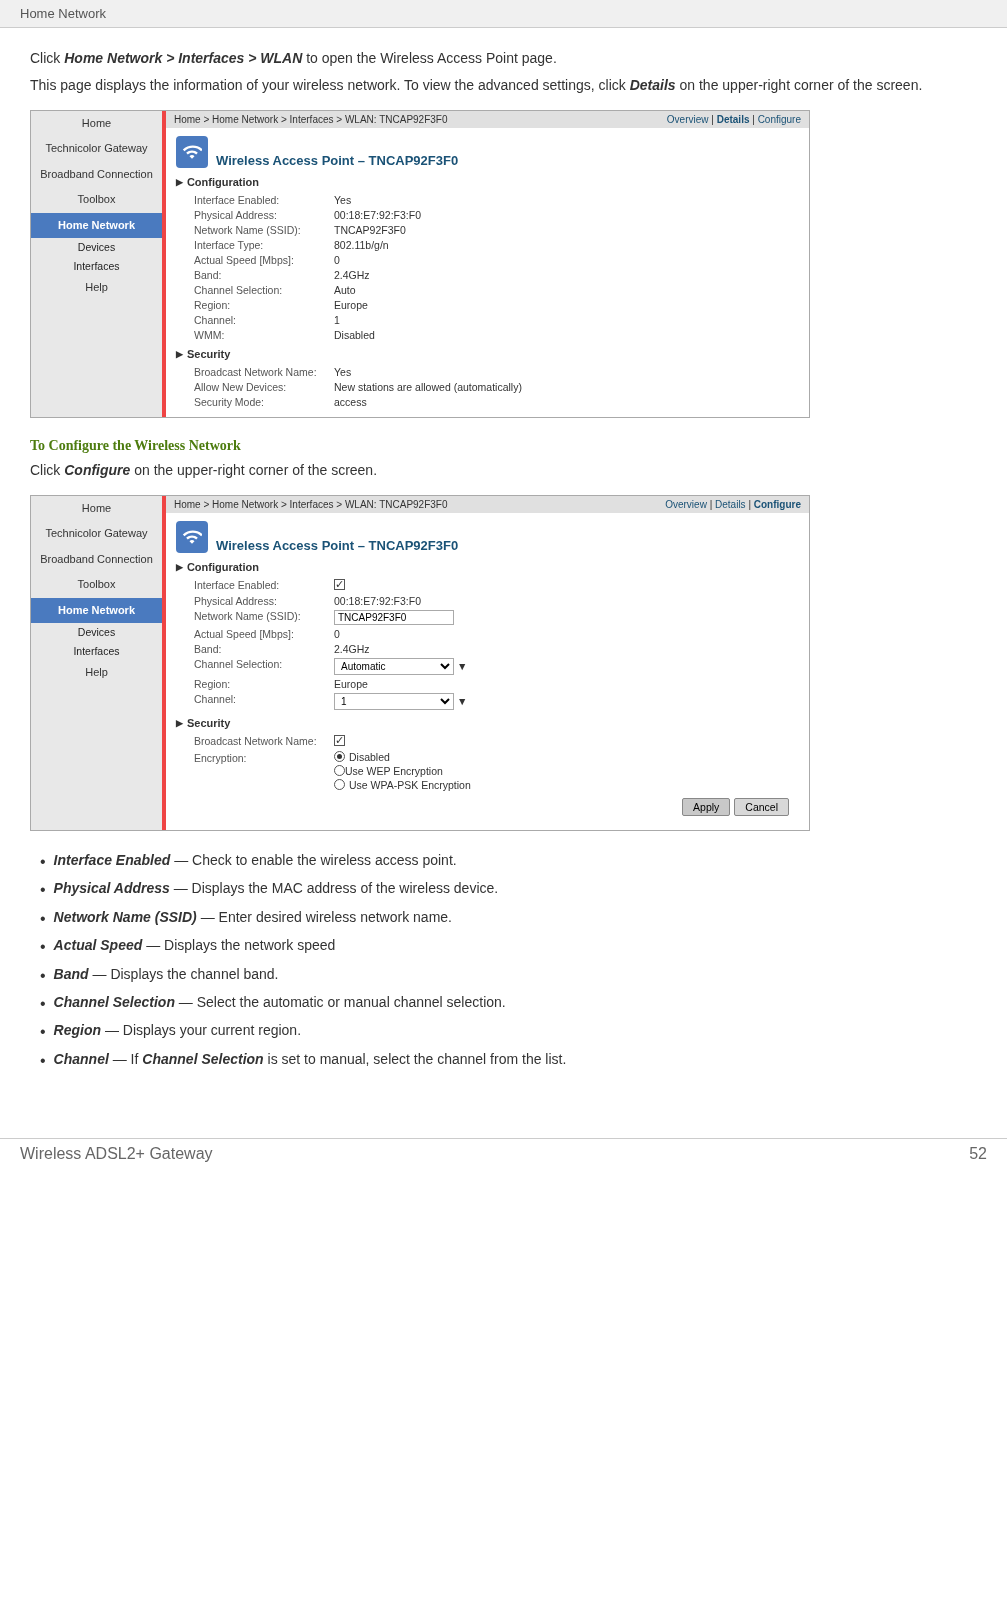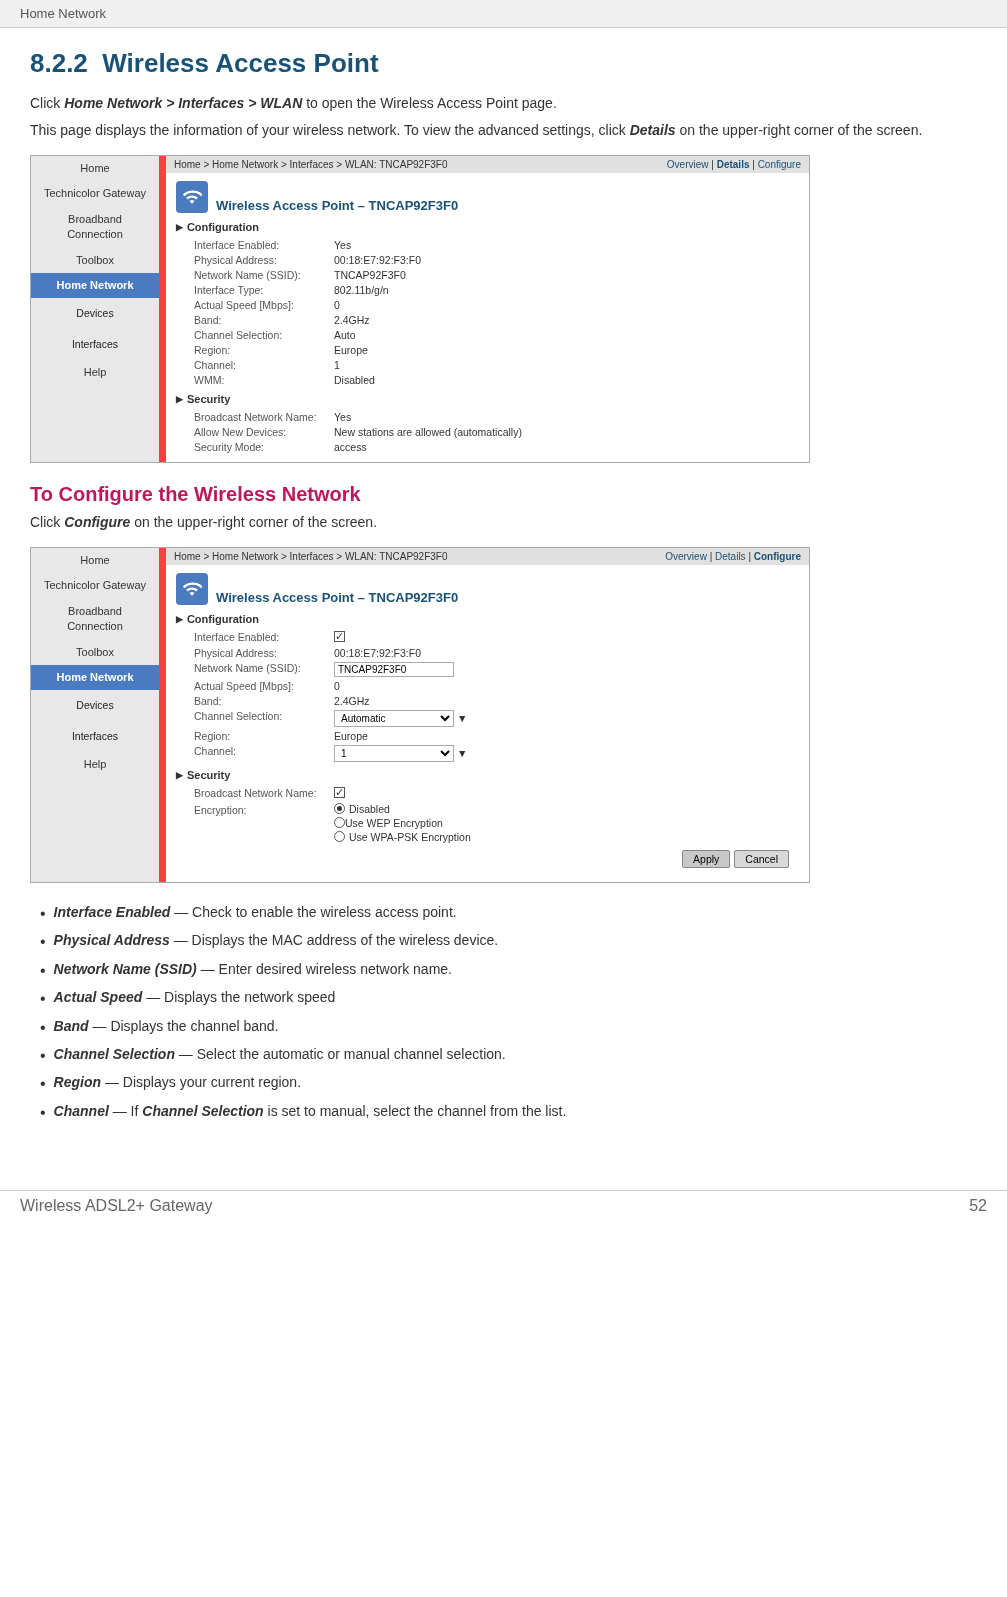--- a/index.html
+++ b/index.html
@@ -49,41 +49,41 @@
       background: #fff;
       margin: 14px 0 20px 0;
       display: flex;
       width: 780px;
     }
 
     
     .ss-sidebar {
       width: 135px;
       background: #e8e8e8;
-      border-right: 7px solid #ef4444;
+      border-right: 4px solid #ef4444;
       font-size: 11px;
       flex-shrink: 0;
     }
 
     .ss-sidebar-item {
       padding: 5px 8px;
       text-align: center;
       color: #333;
       cursor: default;
       line-height: 1.4;
     }
 
     .ss-sidebar-item.active {
       background: #4a7abf;
       color: #fff;
       font-weight: bold;
     }
 
     .ss-sidebar-item.sub {
-      padding: 8px 8px;
+      padding: 2px 8px;
       font-size: 10.5px;
       color: #222;
     }
 
     
     .ss-content {
       flex: 1;
       padding: 0;
     }
 
@@ -230,24 +230,25 @@
       cursor: pointer;
       border-radius: 2px;
     }
 
     .ss-btn.primary {
       background: #c8c8c8;
     }
 
     
     h2.configure-title {
-      font-size: 20px;
+      font-size: 14px;
       font-weight: bold;
-      color: #be185d;
+      color: #4d7c0f;
       margin: 10px 0 6px 0;
+      font-family: Liberation Serif, serif;
     }
 
     
     .bullet-list {
       list-style: none;
       padding: 0;
       margin: 16px 0 0 10px;
     }
 
     .bullet-list li {
@@ -278,23 +279,20 @@
   </style>
 </head>
 <body>
 
 <div class="page-header">
   <span>Home Network</span>
 </div>
 
 <div class="main-content">
 
-  <h1 class="section-title">
-    <span>8.2.2</span>&nbsp;&nbsp;<span>Wireless Access Point</span>
-  </h1>
 
   <p class="intro">
     Click <span class="bold-term">Home Network &gt; Interfaces &gt; WLAN</span> to open the Wireless Access Point page.
   </p>
   <p class="intro">
     This page displays the information of your wireless network. To view the advanced settings, click <span class="bold-term">Details</span> on the upper-right corner of the screen.
   </p>
 
   <div class="screenshot-frame">
 

